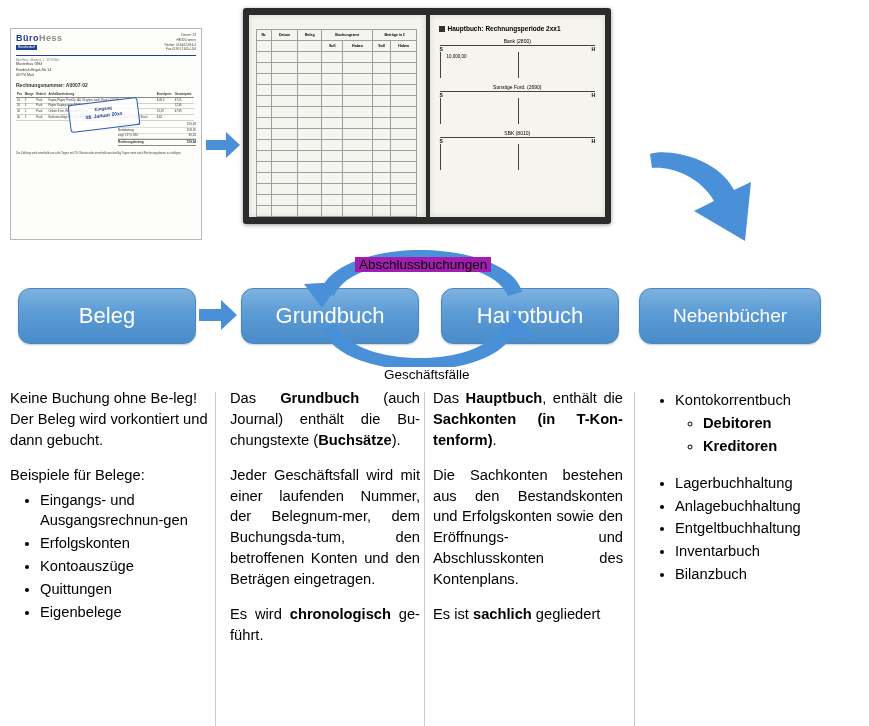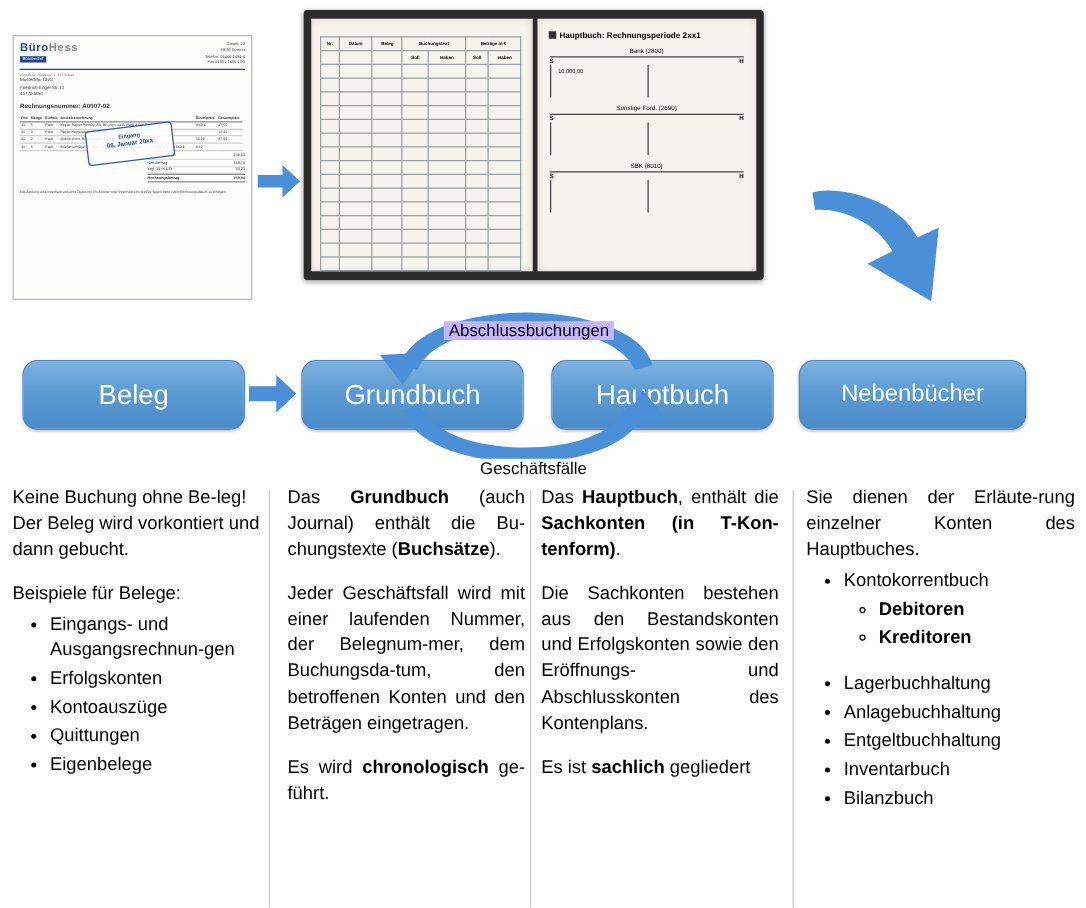--- a/index.html
+++ b/index.html
@@ -81,21 +81,21 @@
   #box-beleg{left:18px;width:176px;}
   #box-grundbuch{left:241px;width:176px;}
   #box-hauptbuch{left:441px;width:176px;}
   #box-nebenbuecher{left:639px;width:180px;font-size:19px;}
 
   .arrow-beleg-grundbuch{position:absolute;left:199px;top:300px;width:38px;height:30px;color:#4a90d9;}
 
   
   .curve-wrap{position:absolute;left:300px;top:248px;width:260px;height:130px;}
   .lbl-abschluss{
-    position:absolute;left:355px;top:257px;font-size:13.5px;background:#c4b5fd;padding:0 4px;
+    position:absolute;left:355px;top:257px;font-size:13.5px;background:#a21caf;padding:0 4px;
   }
   .lbl-geschaeft{
     position:absolute;left:380px;top:367px;font-size:13.5px;background:#fff;padding:0 4px;
   }
 
   
   .col{position:absolute;top:388px;font-size:14.7px;line-height:1.42;}
   .col p{margin:0 0 14px 0;}
   .col ul{margin:2px 0 16px 0;padding-left:30px;list-style:disc;}
   .col ul li{margin:0 0 2px 0;}
@@ -480,21 +480,20 @@
     <p>
       <span>Das </span><b>Hauptbuch</b><span>, enthält die </span><b>Sachkonten (in T-Kon-tenform)</b><span>.</span>
     </p>
     <p>Die Sachkonten bestehen aus den Bestandskonten und Erfolgskonten sowie den Eröffnungs- und Abschlusskonten des Kontenplans.</p>
     <p>
       <span>Es ist </span><b>sachlich</b><span> gegliedert</span>
     </p>
   </div>
 
   <div class="col" id="col-4">
-    <p style="margin-bottom:4px;">Sie dienen der Erläute-rung einzelner Konten des Hauptbuches.</p>
     <ul>
       <li>
         <span>Kontokorrentbuch</span>
         <ul>
           <li>Debitoren</li>
           <li>Kreditoren</li>
         </ul>
       </li>
       <li>Lagerbuchhaltung</li>
       <li>Anlagebuchhaltung</li>

